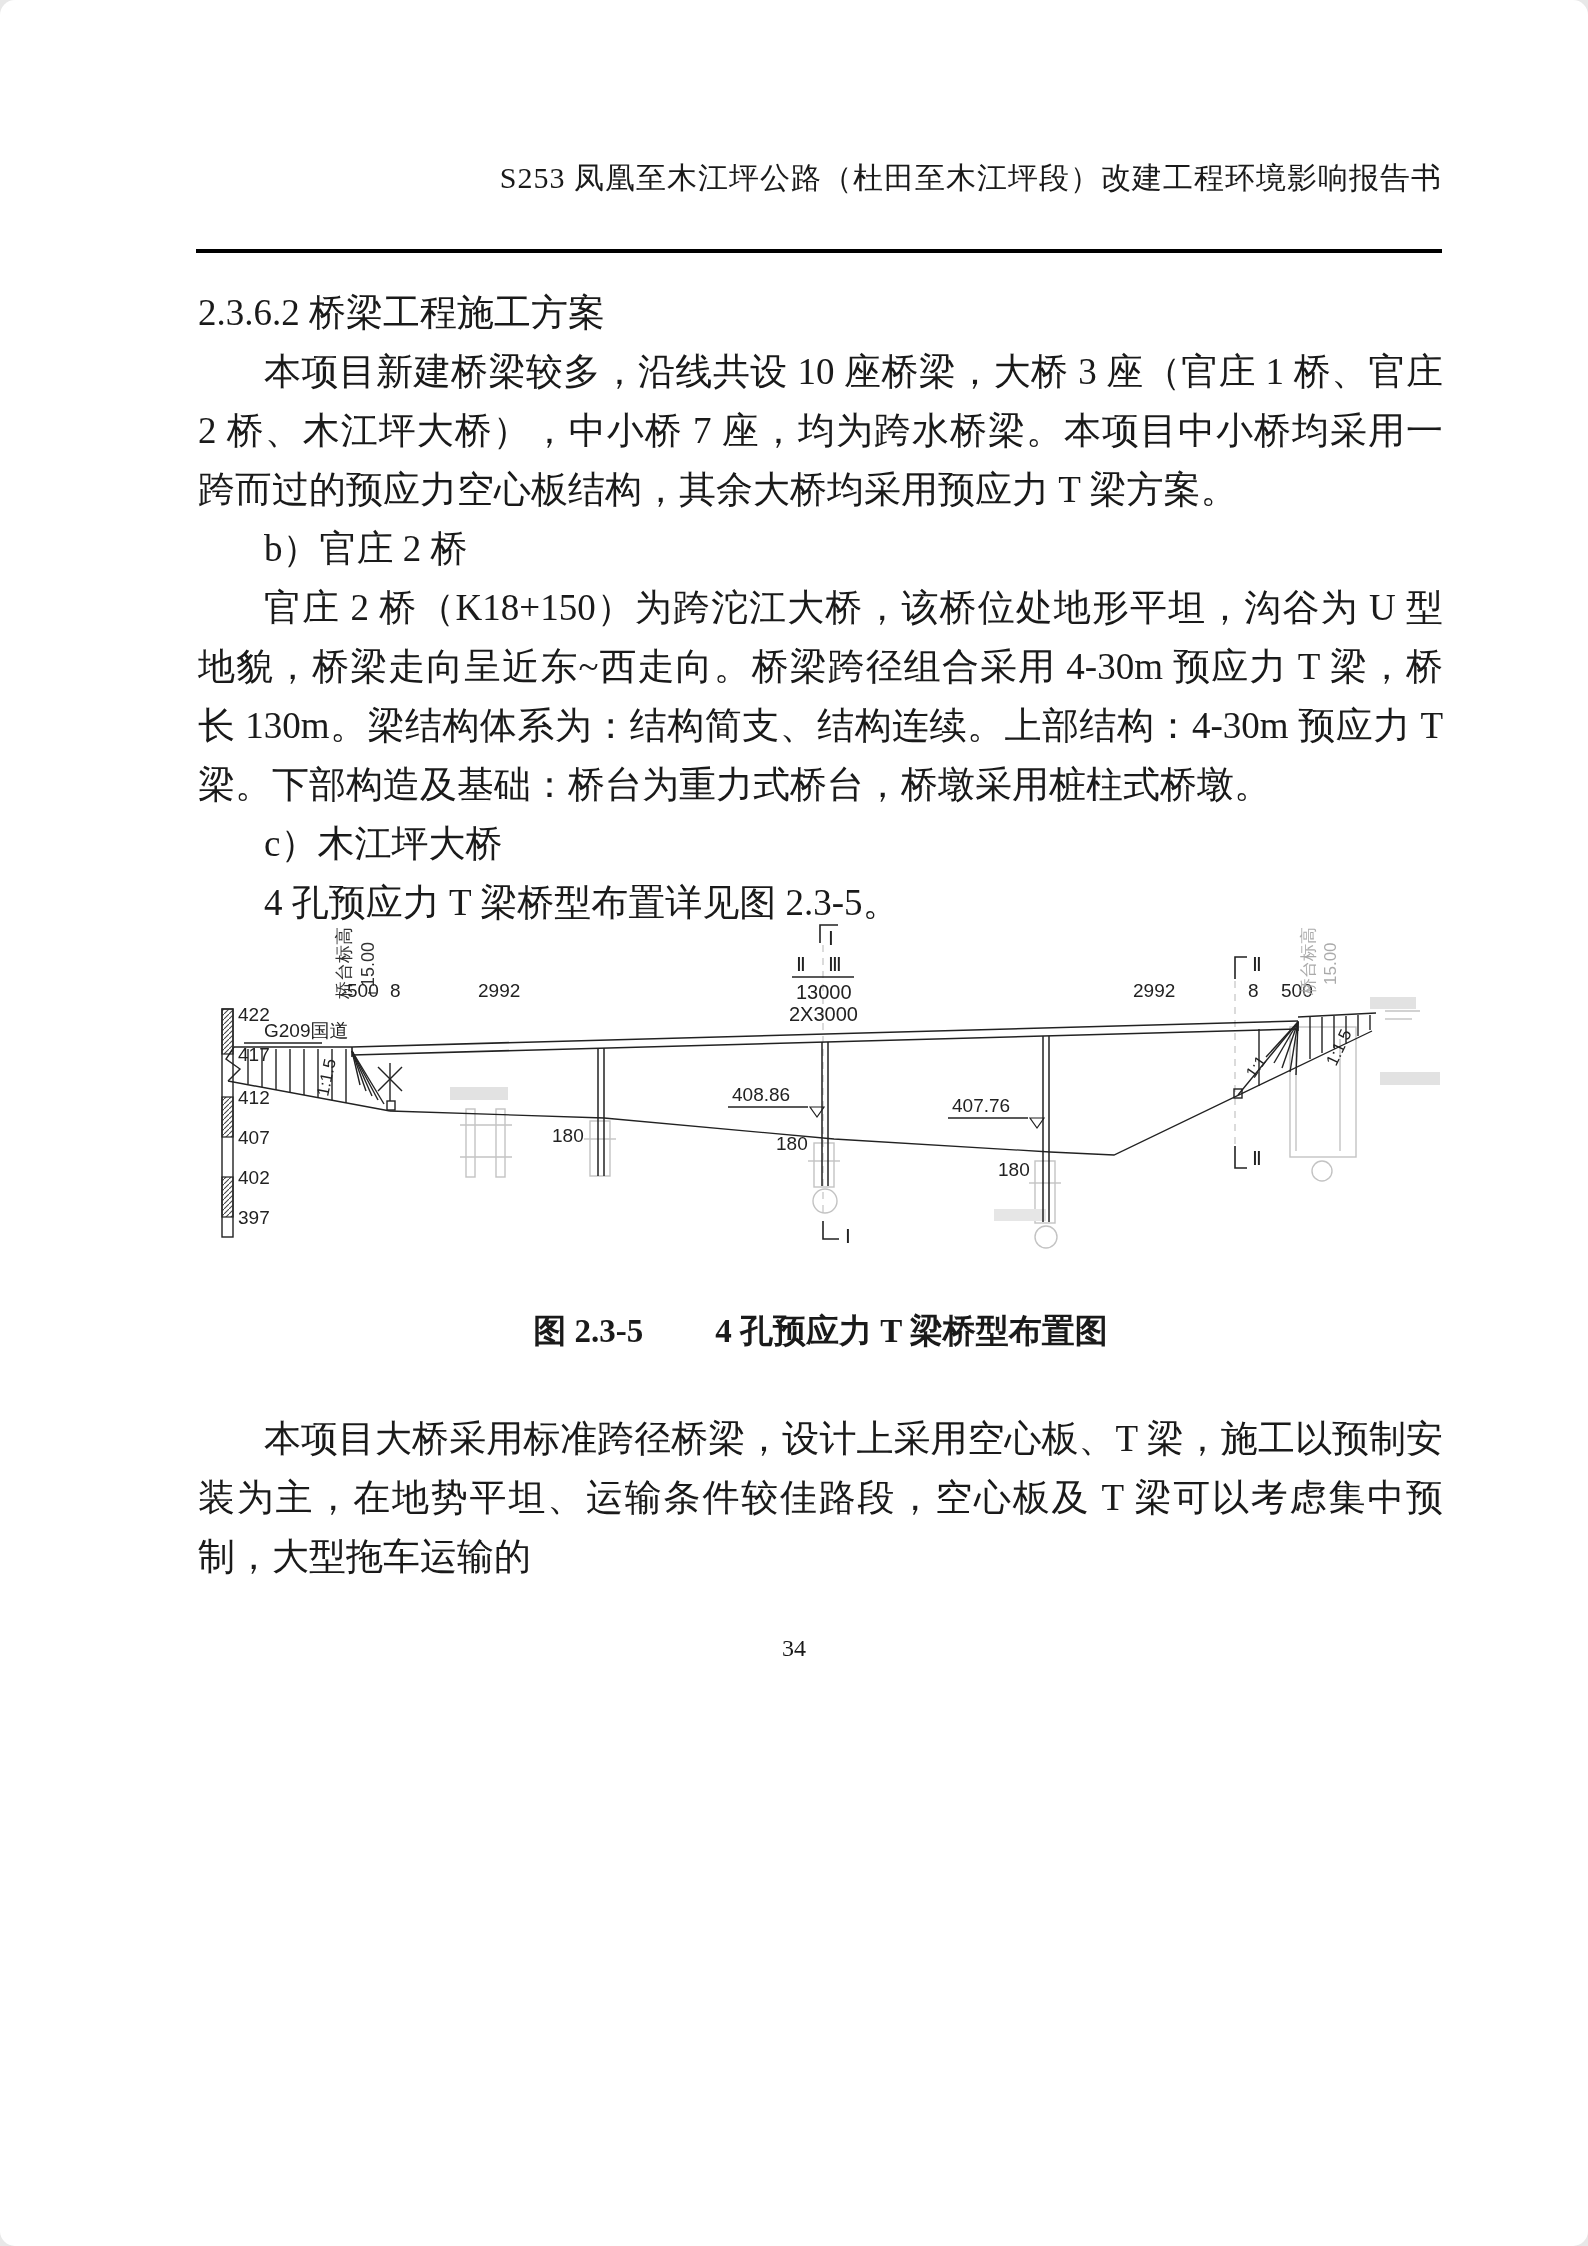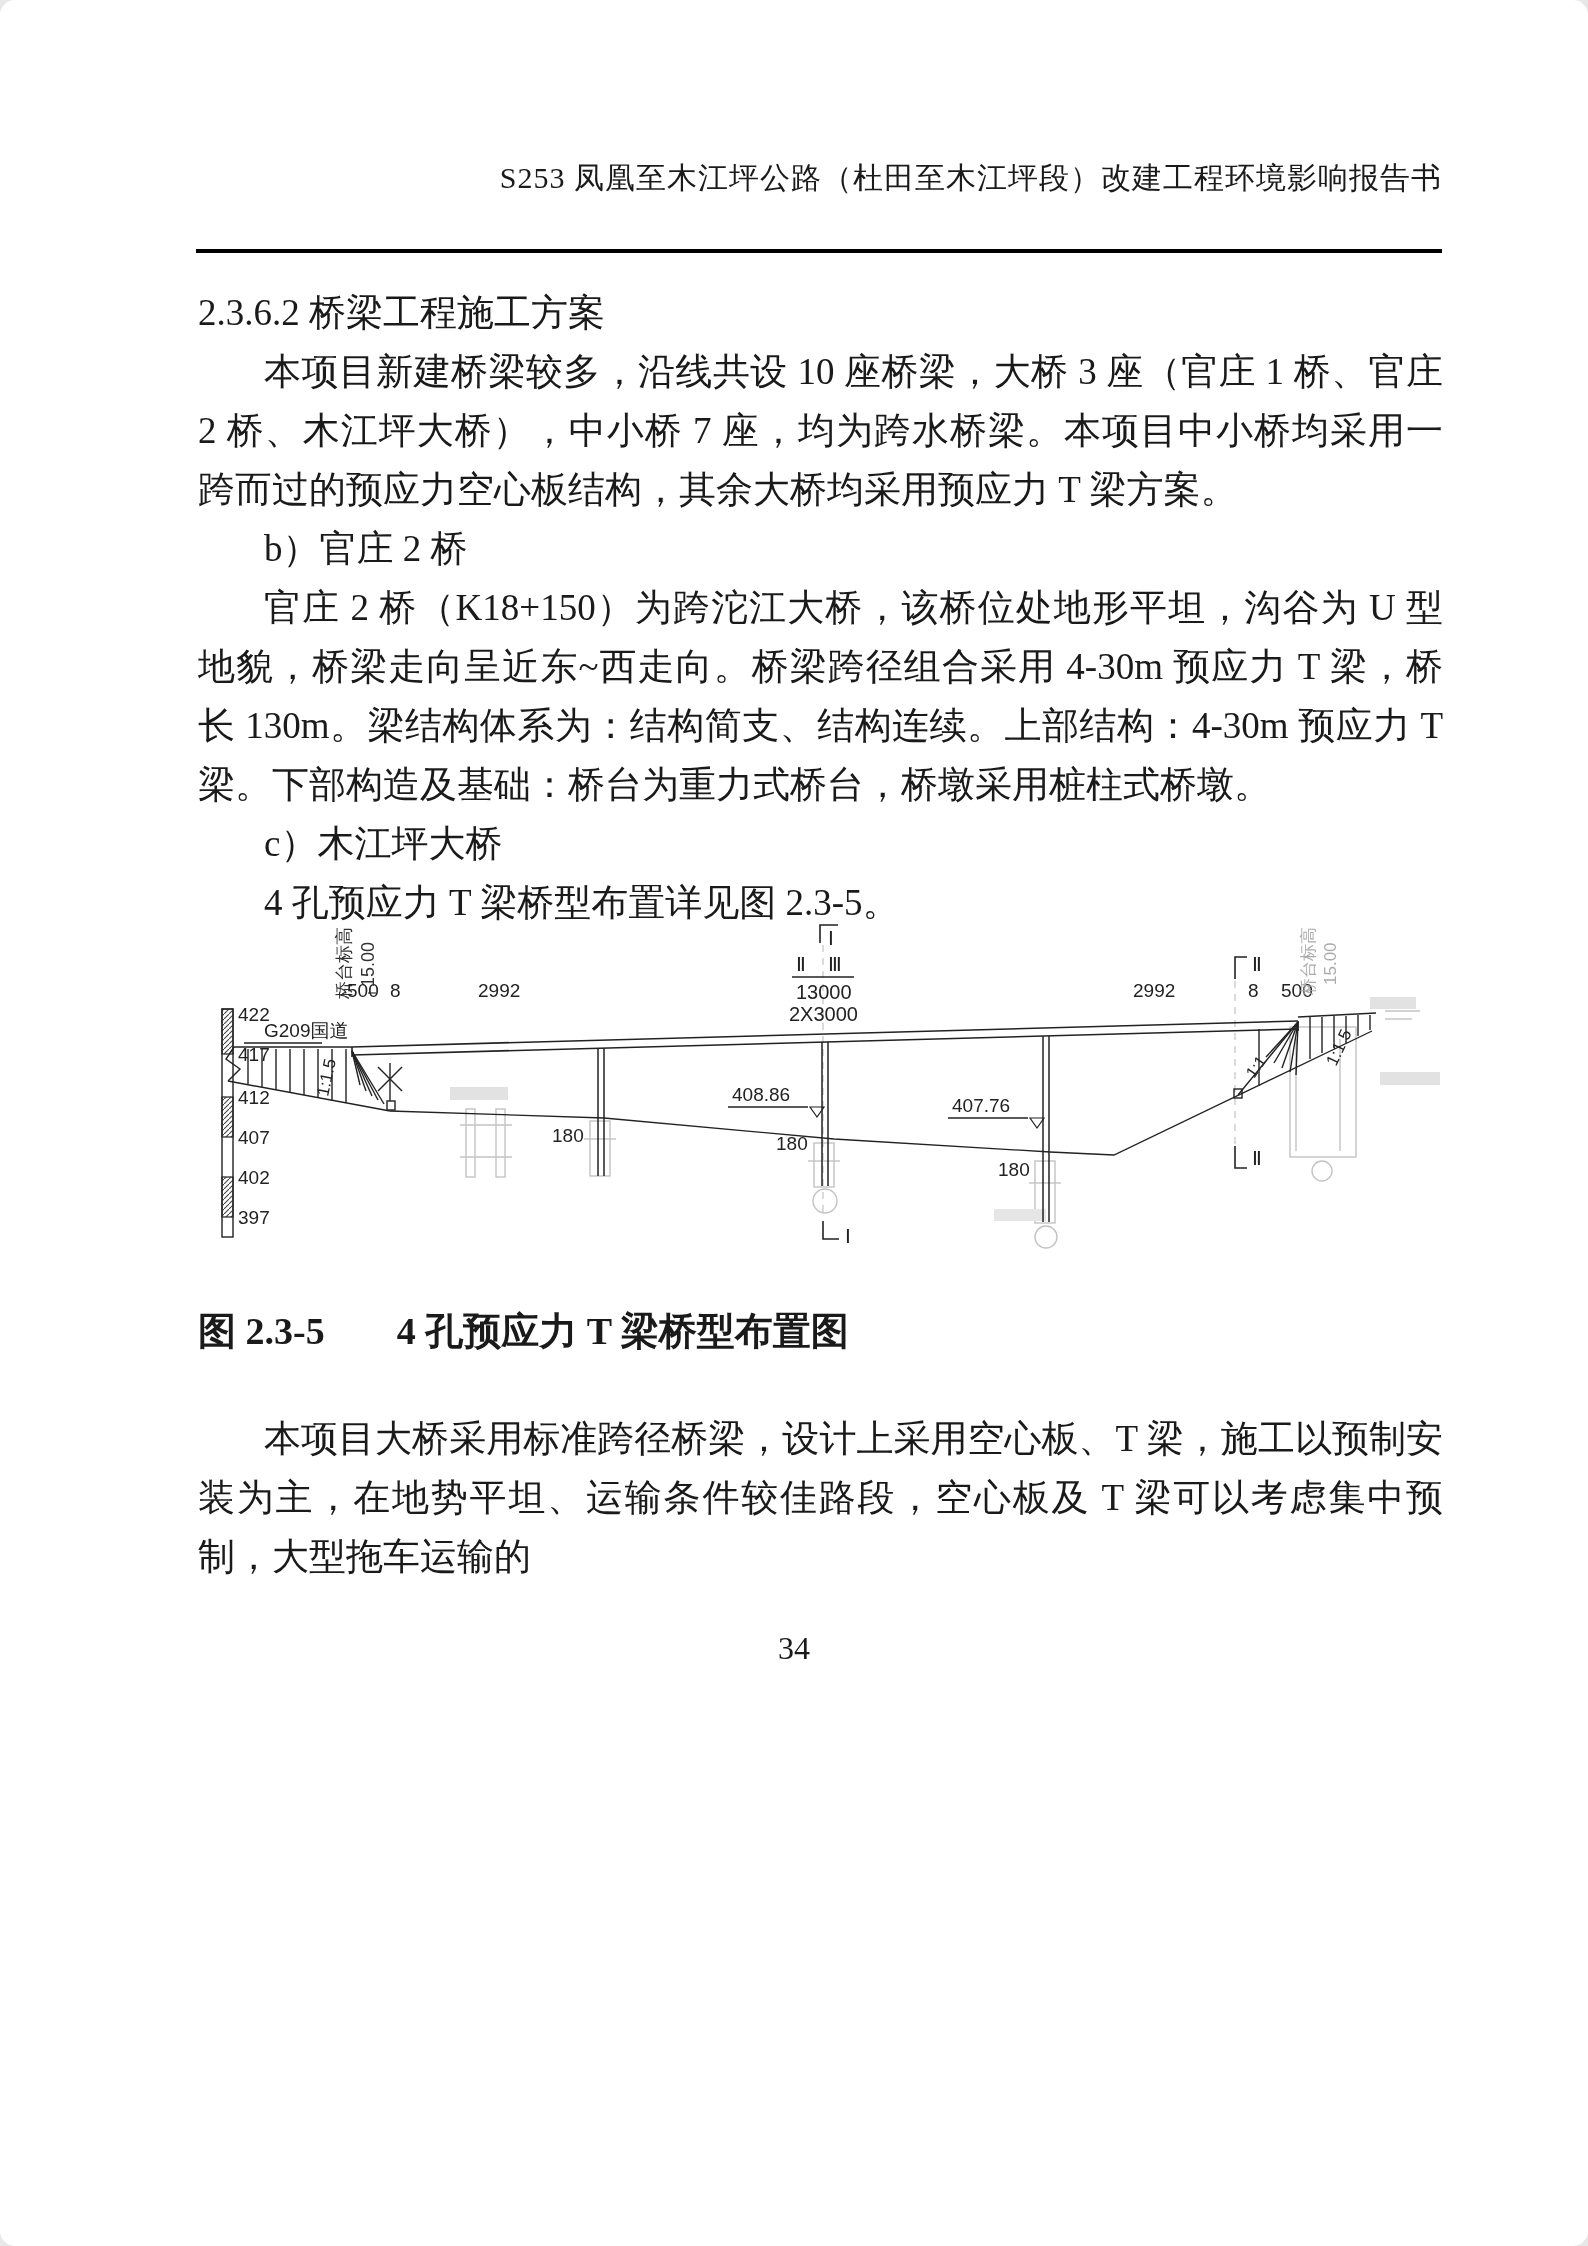--- a/index.html
+++ b/index.html
@@ -31,28 +31,28 @@
     text-align:justify;
     margin:0;
   }
   .heading{margin-top:30px;text-indent:0;}
   .para{text-indent:66px;}
   .sub{ text-indent:66px;}
   .fig-wrap{margin:-23px 0 0 144px;width:1300px;height:350px;}
   svg text{font-family:"Liberation Sans","DejaVu Sans",sans-serif;}
   .caption{
     margin:43px 145px 0 198px;
-    font-size:38px;line-height:59px;font-weight:bold;
-    white-space:nowrap;
+    font-size:33px;line-height:59px;font-weight:bold;
+    text-align:center;white-space:nowrap;
   }
   .caption .cap-title{margin-left:72px;}
   .closing{margin-top:48px;}
   .page-num{
     margin-top:42px;
-    font-size:32px;line-height:40px;text-align:center;
+    font-size:24px;line-height:40px;text-align:center;
   }
 </style>
 </head>
 <body>
 
 <div class="page">
 
   <div class="header">S253 凤凰至木江坪公路（杜田至木江坪段）改建工程环境影响报告书</div>
   <div class="header-rule"></div>
 

